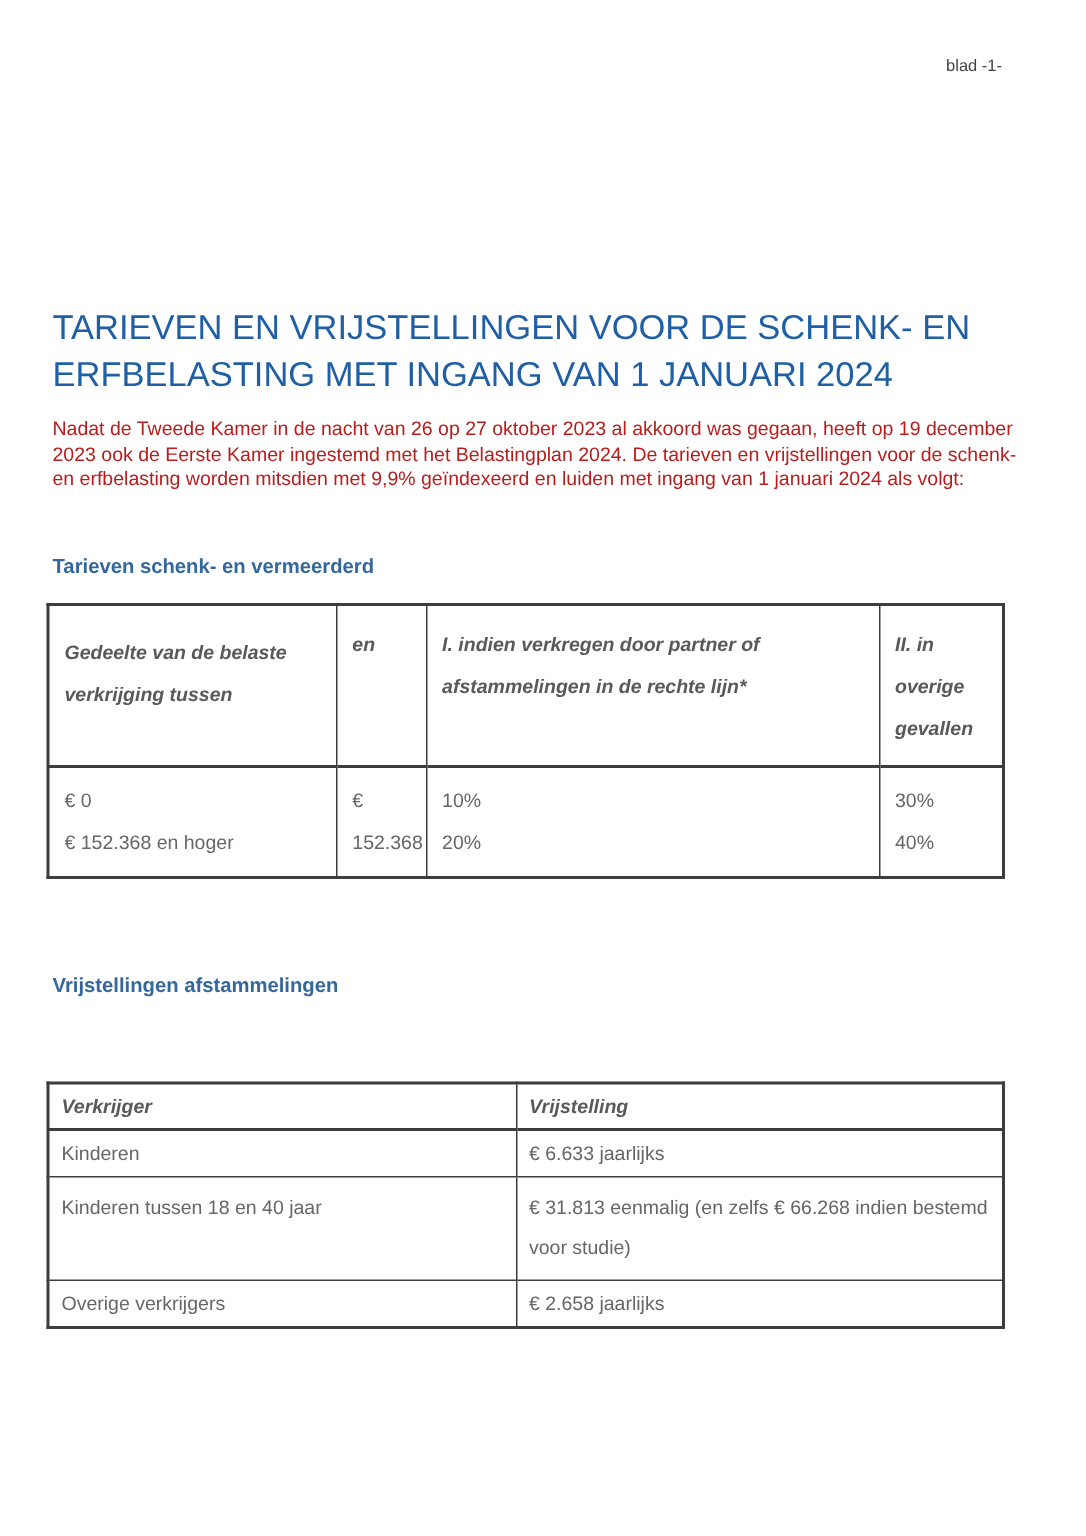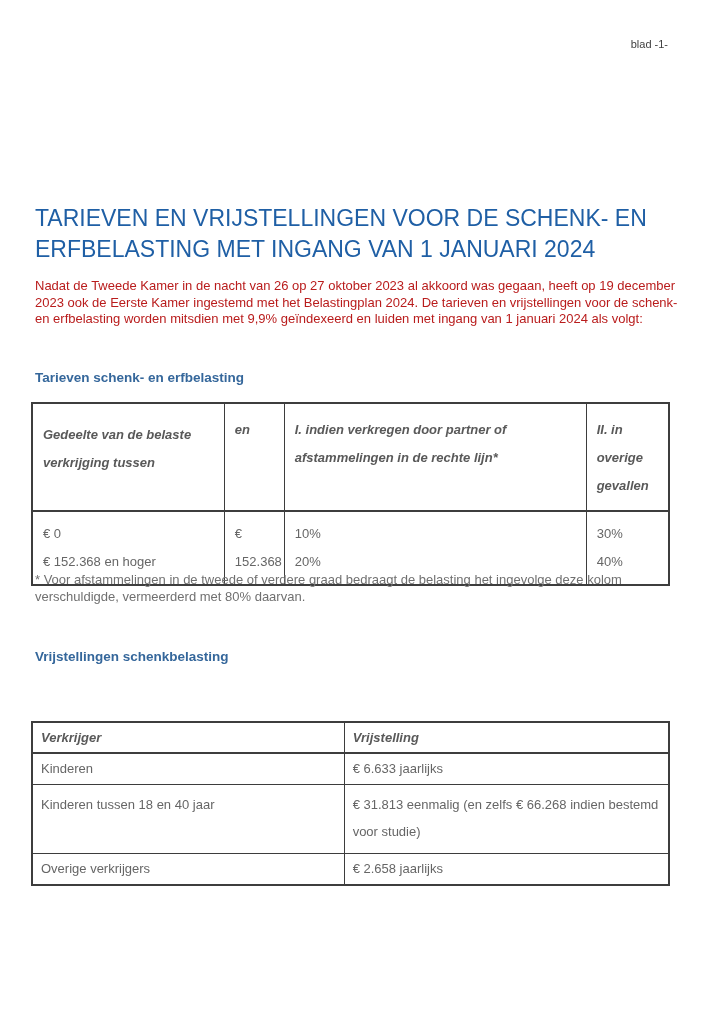--- a/index.html
+++ b/index.html
@@ -119,21 +119,21 @@
 
 <div class="page">
 
   <div class="page-number">blad -1-</div>
 
   <h1 class="doc-title">TARIEVEN EN VRIJSTELLINGEN VOOR DE SCHENK- EN ERFBELASTING MET INGANG VAN 1 JANUARI 2024</h1>
 
 
   <p class="intro">Nadat de Tweede Kamer in de nacht van 26 op 27 oktober 2023 al akkoord was gegaan, heeft op 19 december 2023 ook de Eerste Kamer ingestemd met het Belastingplan 2024. De tarieven en vrijstellingen voor de schenk- en erfbelasting worden mitsdien met 9,9% geïndexeerd en luiden met ingang van 1 januari 2024 als volgt:</p>
 
-  <h2 class="section-heading s1">Tarieven schenk- en erfbelasting</h2>
+  <h2 class="section-heading s1">Tarieven schenk- en vermeerderd</h2>
 
   <table class="t1">
     <colgroup>
       <col style="width:30.2%">
       <col style="width:9.4%">
       <col style="width:47.4%">
       <col style="width:13.0%">
     </colgroup>
     <thead>
       <tr>
@@ -158,23 +158,22 @@
           <div>20%</div>
         </td>
         <td>
           <div>30%</div>
           <div>40%</div>
         </td>
       </tr>
     </tbody>
   </table>
 
-  <p class="footnote">* Voor afstammelingen in de tweede of verdere graad bedraagt de belasting het ingevolge deze kolom verschuldigde, vermeerderd met 80% daarvan.</p>
-
-  <h2 class="section-heading s2">Vrijstellingen schenkbelasting</h2>
+
+  <h2 class="section-heading s2">Vrijstellingen afstammelingen</h2>
 
   <table class="t2">
     <colgroup>
       <col style="width:49%">
       <col style="width:51%">
     </colgroup>
     <thead>
       <tr>
         <th class="hdr">Verkrijger</th>
         <th class="hdr">Vrijstelling</th>

